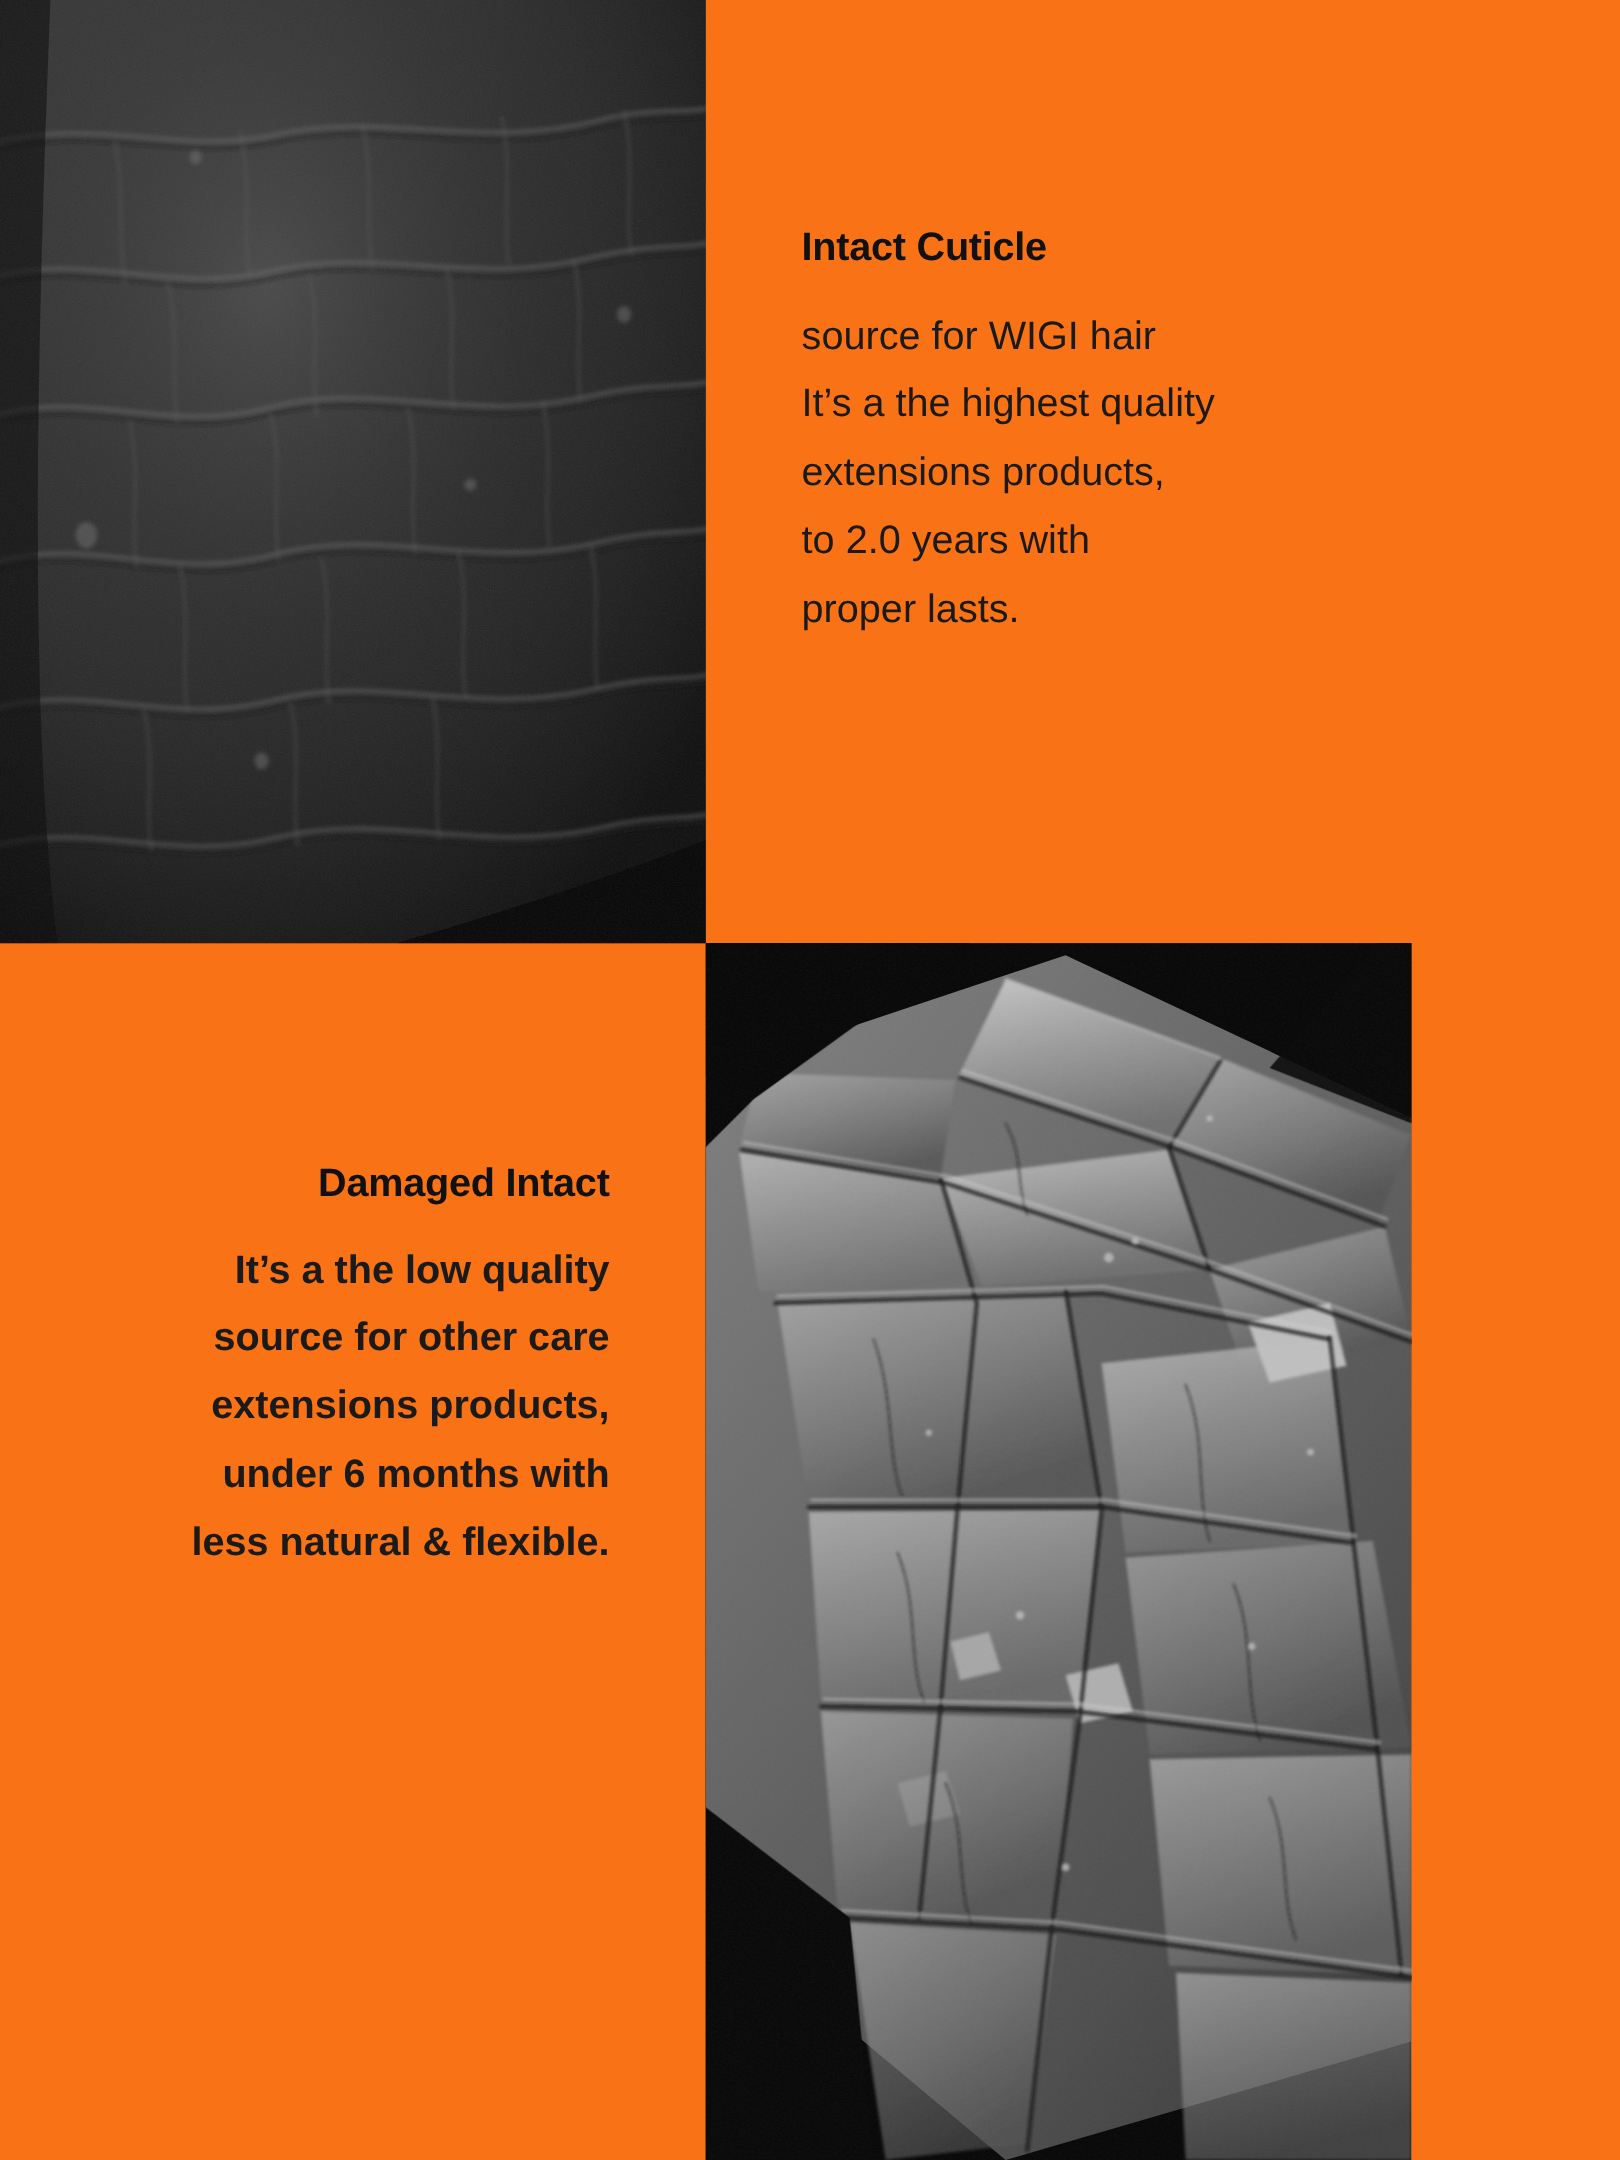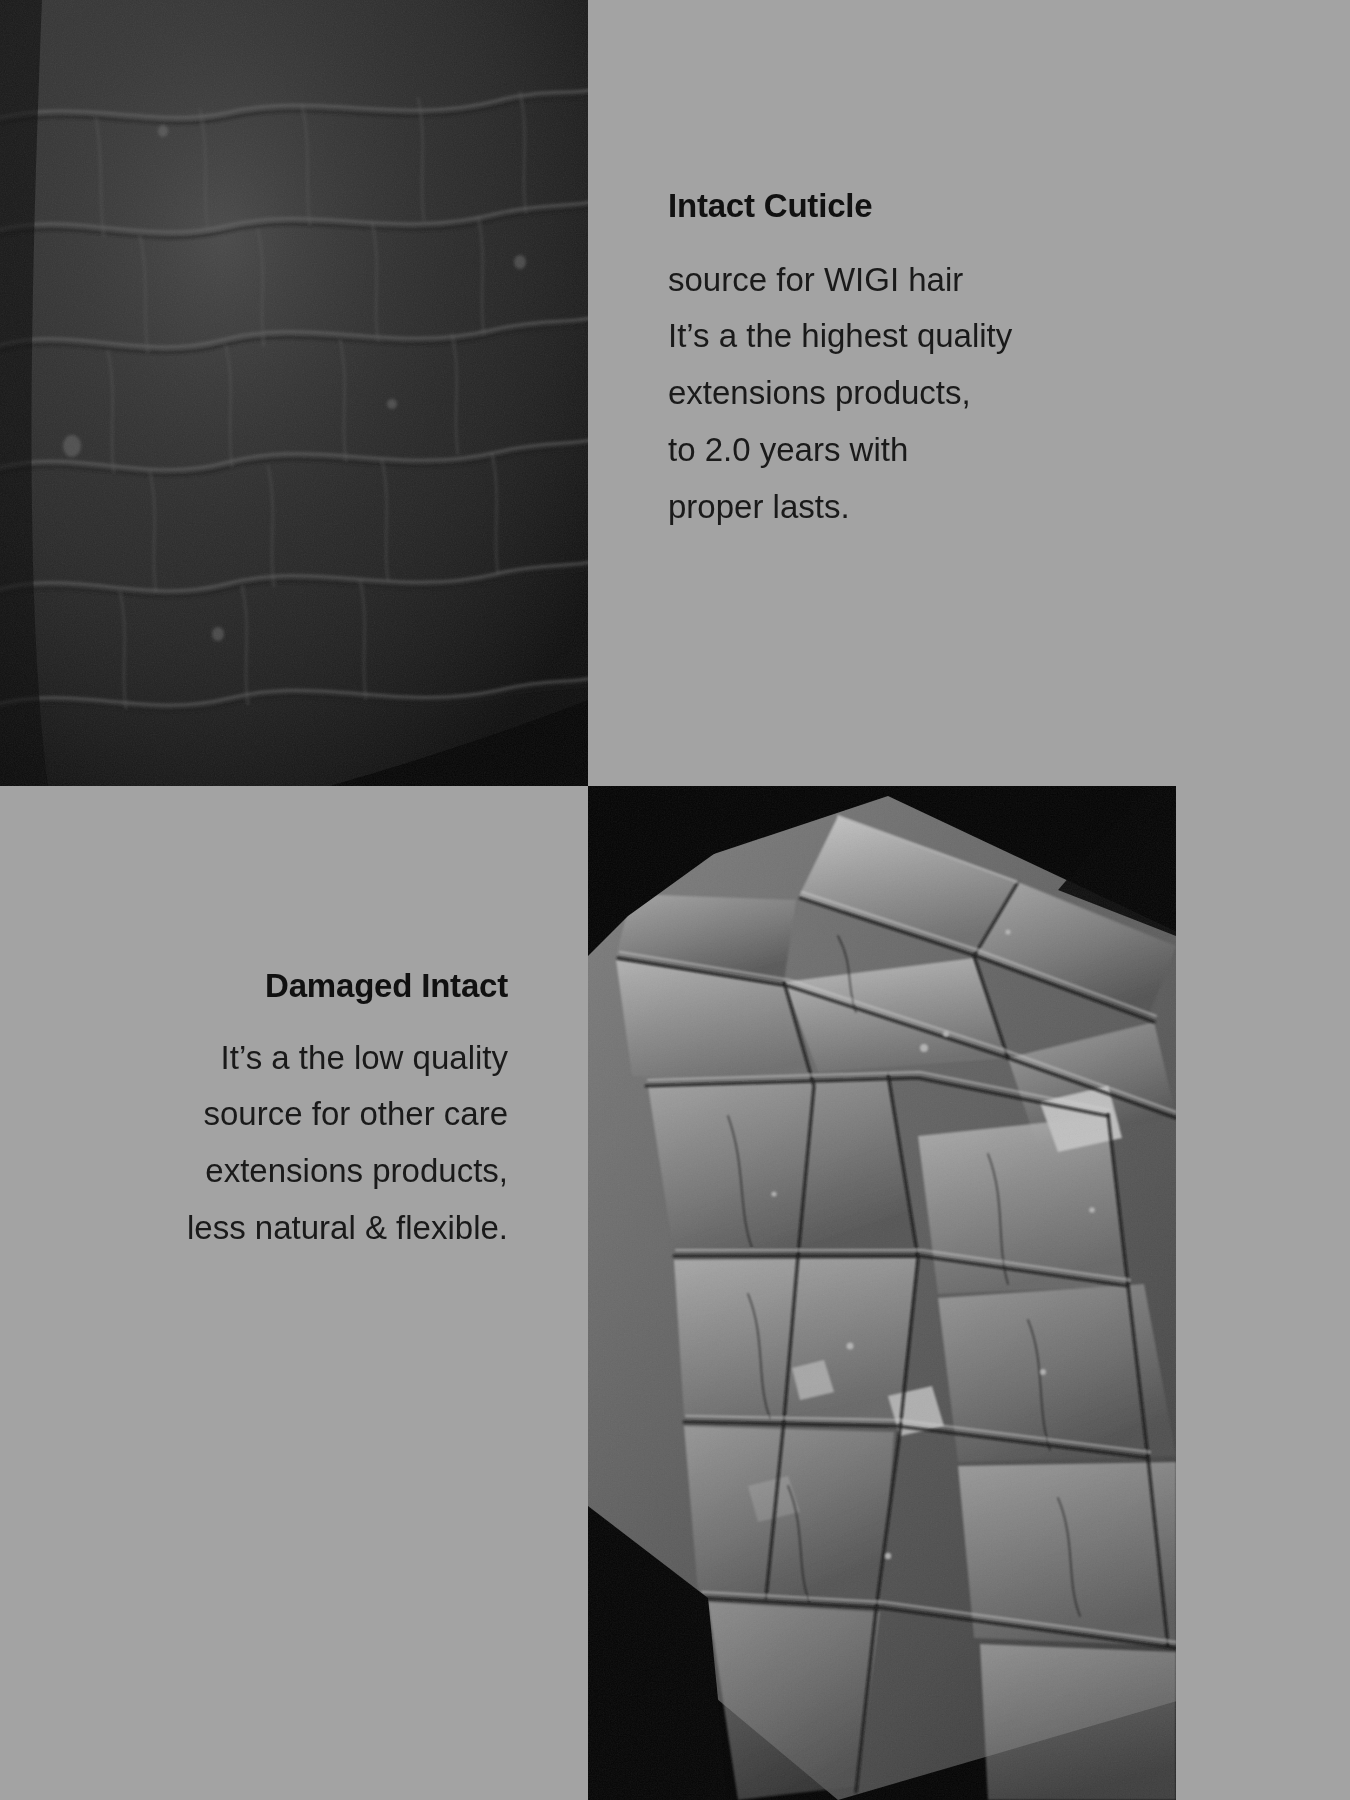--- a/index.html
+++ b/index.html
@@ -9,21 +9,21 @@
     height: 1800px;
     background: #ffffff;
     font-family: "Liberation Sans", sans-serif;
     overflow: hidden;
   }
 
   .page {
     position: relative;
     width: 1350px;
     height: 1800px;
-    background: #a3a3a3;
+    background: #f97316;
   }
 
   
   .panel-img {
     position: absolute;
     overflow: hidden;
     background: #0a0a0a;
   }
 
   .panel-img svg { display: block; width: 100%; height: 100%; }
@@ -70,21 +70,21 @@
   }
 
   .body-copy {
     font-size: 33px;
     font-weight: 300;
     color: #1a1a1a;
     line-height: 1.72;
     margin-top: 26px;
   }
 
-  #block-damaged .body-copy { margin-top: 24px; }
+  #block-damaged .body-copy { margin-top: 24px; font-weight: bold; }
 
   .copy-line { display: block; white-space: nowrap; }
 </style>
 </head>
 <body>
 
 <div class="page">
 
   <div class="panel-img" id="img-intact">
     <svg viewBox="0 0 588 786" preserveAspectRatio="xMidYMid slice">
@@ -183,20 +183,21 @@
       <span class="copy-line">proper lasts.</span>
     </p>
   </div>
 
   <div class="text-block" id="block-damaged">
     <h2 class="heading">Damaged Intact</h2>
     <p class="body-copy">
       <span class="copy-line">It’s a the low quality</span>
       <span class="copy-line">source for other care</span>
       <span class="copy-line">extensions products,</span>
+      <span class="copy-line">under 6 months with</span>
       <span class="copy-line">less natural &amp; flexible.</span>
     </p>
   </div>
 
   <div class="panel-img" id="img-damaged">
     <svg viewBox="0 0 588 1014" preserveAspectRatio="xMidYMid slice">
       <defs>
         <linearGradient id="dmgBase" x1="0.1" y1="0" x2="0.9" y2="1">
           <stop offset="0%" stop-color="#8f8f8f"></stop>
           <stop offset="40%" stop-color="#707070"></stop>

